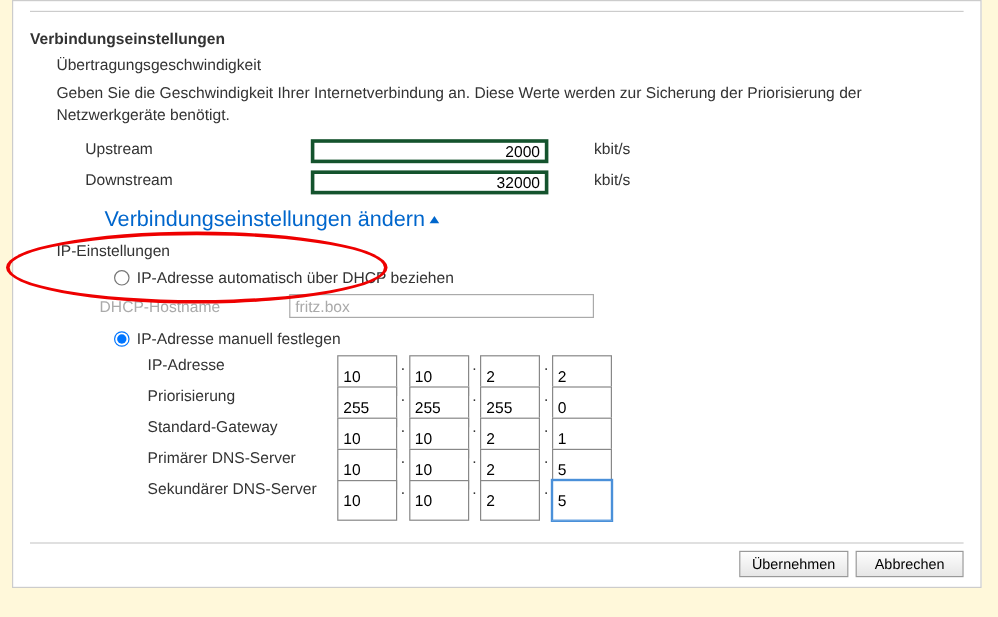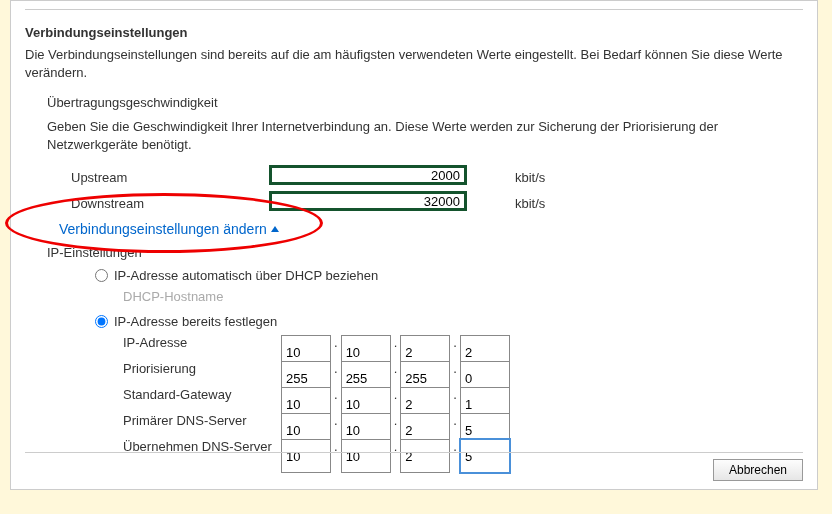--- a/index.html
+++ b/index.html
@@ -48,62 +48,61 @@
   .sub-title {
     margin: 0 0 8px 0;
   }
   .sub-desc {
     margin: 0 0 12px 0;
     line-height: 1.35;
   }
   .speed-row {
     margin: 0 0 6px 24px;
     display: flex;
-    align-items: flex-end;
-    gap: 10px;
+    align-items: flex-start;
   }
   .speed-label { width: 188px; }
   .speed-input {
     width: 198px;
     height: 20px;
     border: 3px solid #14532d;
     padding: 1px 4px;
     font-size: 13px;
     text-align: right;
     font-family: inherit;
   }
   .unit { margin-left: 6px; padding-left: 32px; }
   .link-row {
-    margin: 10px 0 8px 12px;
+    margin: 10px 0 8px 40px;
     color: #0066cc;
     display: flex;
     align-items: center;
     gap: 4px;
     cursor: pointer;
-    font-size: 14px;
+    font-size: 18px;
   }
   .tri-up {
     display: inline-block;
     width: 0; height: 0;
     border-left: 4px solid transparent;
     border-right: 4px solid transparent;
     border-bottom: 6px solid #0066cc;
   }
   .ip-title { margin: 6px 0 8px 0; }
   .radio-row {
     margin: 0 0 6px 48px;
     display: flex;
     align-items: center;
     gap: 6px;
   }
   .radio-row input[type=radio] {
     margin: 0;
   }
   .dhcp-row {
-    margin: 0 0 10px 76px;
+    margin: 0 0 10px 36px;
     display: flex;
     align-items: center;
   }
   .dhcp-label { width: 158px; color: #aaa; }
   .dhcp-input {
     width: 254px; height: 20px;
     border: 1px solid #aaa;
     padding: 1px 4px;
     font-size: 13px;
     color: #aaa;
@@ -169,21 +168,20 @@
   }
 </style>
 </head>
 <body>
 
 <div class="outer">
   <div class="panel">
     <hr class="hr-top">
 
     <h3 class="section-title">Verbindungseinstellungen</h3>
-    <p class="desc">Die Verbindungseinstellungen sind bereits auf die am häufigsten verwendeten Werte eingestellt. Bei Bedarf können Sie diese Werte verändern.</p>
 
     <div class="sub">
       <p class="sub-title">Übertragungsgeschwindigkeit</p>
       <p class="sub-desc">Geben Sie die Geschwindigkeit Ihrer Internetverbindung an. Diese Werte werden zur Sicherung der Priorisierung der Netzwerkgeräte benötigt.</p>
 
       <div class="speed-row">
         <span class="speed-label">Upstream</span>
         <input class="speed-input" value="2000" style="">
         <span class="unit">kbit/s</span>
       </div>
@@ -199,25 +197,26 @@
       </div>
 
       <p class="ip-title">IP-Einstellungen</p>
 
       <div class="radio-row">
         <input type="radio" name="ipmode" style="">
         <span>IP-Adresse automatisch über DHCP beziehen</span>
       </div>
       <div class="dhcp-row">
         <span class="dhcp-label">DHCP-Hostname</span>
+        <input class="dhcp-input" disabled="" value="fritz.box" style="">
       </div>
 
       <div class="radio-row">
         <input type="radio" name="ipmode" checked="" style="">
-        <span>IP-Adresse bereits festlegen</span>
+        <span>IP-Adresse manuell festlegen</span>
       </div>
 
       <div class="ip-grid">
         <div class="ip-row">
           <span class="ip-row-label">IP-Adresse</span>
           <input class="octet" value="10" style="">
             <span class="dot">.</span>
           <input class="octet" value="10" style="">
             <span class="dot">.</span>
           <input class="octet" value="2" style="">
@@ -248,32 +247,33 @@
           <span class="ip-row-label">Primärer DNS-Server</span>
           <input class="octet" value="10" style="">
             <span class="dot">.</span>
           <input class="octet" value="10" style="">
             <span class="dot">.</span>
           <input class="octet" value="2" style="">
             <span class="dot">.</span>
           <input class="octet" value="5" style="">
         </div>
         <div class="ip-row">
-          <span class="ip-row-label">Übernehmen DNS-Server</span>
+          <span class="ip-row-label">Sekundärer DNS-Server</span>
           <input class="octet" value="10" style="">
             <span class="dot">.</span>
           <input class="octet" value="10" style="">
             <span class="dot">.</span>
           <input class="octet" value="2" style="">
             <span class="dot">.</span>
           <input class="octet focused" value="5" style="">
         </div>
       </div>
     </div>
 
     <hr class="hr-bottom">
     <div class="btn-row">
+      <button class="action">Übernehmen</button>
       <button class="action">Abbrechen</button>
     </div>
 
     <div class="anno" style="left:-6px; top:192px; width:318px; height:60px;"></div>
   </div>
 </div>
 
 </body></html>

